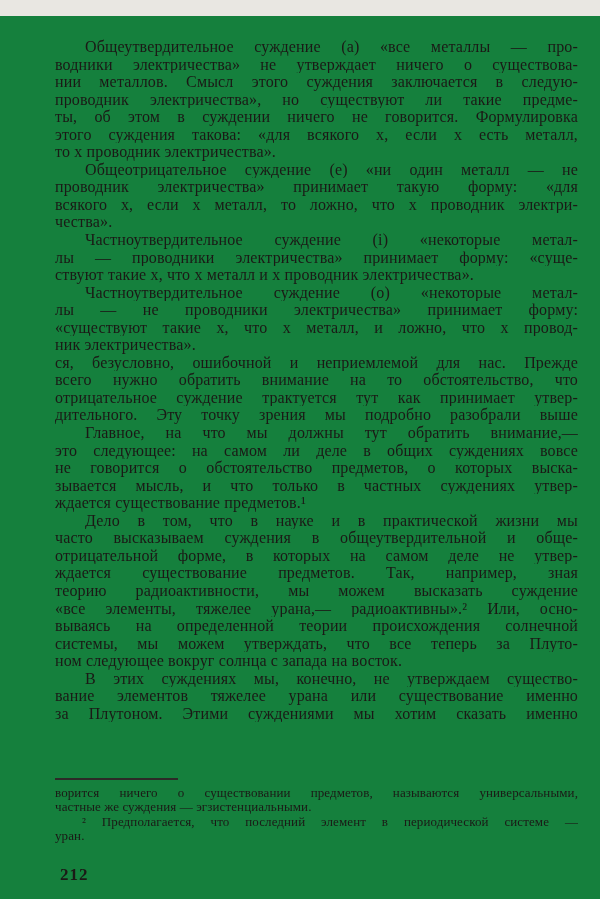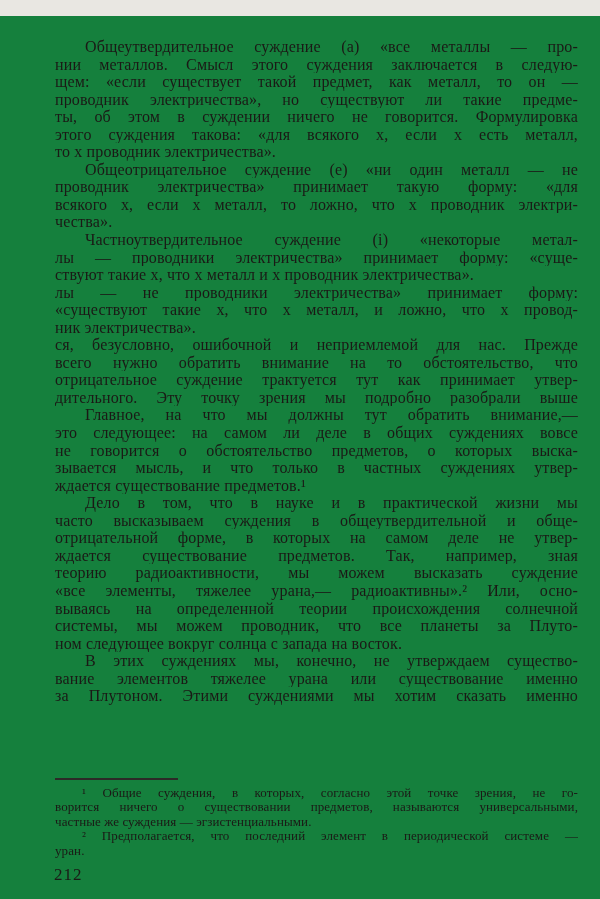--- a/index.html
+++ b/index.html
@@ -52,53 +52,54 @@
     left: 55px;
     top: 770px;
     width: 523px;
     font-size: 13px;
     line-height: 14.4px;
     letter-spacing: 0.1px;
   }
   .footnotes-block .line.indent { text-indent: 27px; }
   .page-number {
     position: absolute;
-    left: 54px;
+    left: 60px;
     top: 849px;
     font-size: 17px;
-    font-weight: normal;
+    font-weight: bold;
     letter-spacing: 1px;
   }
 </style>
 </head>
 <body>
 
 <div class="page">
   <div class="text-block" id="main-text">
       <div class="paragraph">
         <div class="line indent">Общеутвердительное суждение (а) «все металлы — про-</div>
+        <div class="line">водники электричества» не утверждает ничего о существова-</div>
         <div class="line">нии металлов. Смысл этого суждения заключается в следую-</div>
-        <div class="line">щем: «если существует такой предмет, как металл, то он —</div>
         <div class="line">проводник электричества», но существуют ли такие предме-</div>
         <div class="line">ты, об этом в суждении ничего не говорится. Формулировка</div>
         <div class="line">этого суждения такова: «для всякого х, если х есть металл,</div>
         <div class="line flush">то х проводник электричества».</div>
       </div>
       <div class="paragraph">
         <div class="line indent">Общеотрицательное суждение (е) «ни один металл — не</div>
         <div class="line">проводник электричества» принимает такую форму: «для</div>
         <div class="line">всякого х, если х металл, то ложно, что х проводник электри-</div>
         <div class="line flush">чества».</div>
       </div>
       <div class="paragraph">
         <div class="line indent">Частноутвердительное суждение (i) «некоторые метал-</div>
         <div class="line">лы — проводники электричества» принимает форму: «суще-</div>
         <div class="line flush">ствуют такие х, что х металл и х проводник электричества».</div>
       </div>
       <div class="paragraph">
+        <div class="line indent">Частноутвердительное суждение (о) «некоторые метал-</div>
         <div class="line">лы — не проводники электричества» принимает форму:</div>
         <div class="line">«существуют такие х, что х металл, и ложно, что х провод-</div>
         <div class="line flush">ник электричества».</div>
       </div>
       <div class="paragraph">
         <div class="line">ся, безусловно, ошибочной и неприемлемой для нас. Прежде</div>
         <div class="line">всего нужно обратить внимание на то обстоятельство, что</div>
         <div class="line">отрицательное суждение трактуется тут как принимает утвер-</div>
         <div class="line">дительного. Эту точку зрения мы подробно разобрали выше</div>
       </div>
@@ -110,33 +111,32 @@
         <div class="line flush">ждается существование предметов.¹</div>
       </div>
       <div class="paragraph">
         <div class="line indent">Дело в том, что в науке и в практической жизни мы</div>
         <div class="line">часто высказываем суждения в общеутвердительной и обще-</div>
         <div class="line">отрицательной форме, в которых на самом деле не утвер-</div>
         <div class="line">ждается существование предметов. Так, например, зная</div>
         <div class="line">теорию радиоактивности, мы можем высказать суждение</div>
         <div class="line">«все элементы, тяжелее урана,— радиоактивны».² Или, осно-</div>
         <div class="line">вываясь на определенной теории происхождения солнечной</div>
-        <div class="line">системы, мы можем проводник, что все планеты за Плуто-</div>
+        <div class="line">системы, мы можем утверждать, что все теперь за Плуто-</div>
         <div class="line flush">ном следующее вокруг солнца с запада на восток.</div>
       </div>
       <div class="paragraph">
         <div class="line indent">В этих суждениях мы, конечно, не утверждаем существо-</div>
         <div class="line">вание элементов тяжелее урана или существование именно</div>
         <div class="line">за Плутоном. Этими суждениями мы хотим сказать именно</div>
       </div>
     </div>
   <div class="footnote-rule"></div>
   <div class="footnotes-block" id="footnotes">
       <div class="paragraph">
-        <div class="line indent">¹ Общие суждения, в которых, согласно этой точке зрения, не го-</div>
         <div class="line">ворится ничего о существовании предметов, называются универсальными,</div>
         <div class="line flush">частные же суждения — эгзистенциальными.</div>
       </div>
       <div class="paragraph">
         <div class="line indent">² Предполагается, что последний элемент в периодической системе —</div>
         <div class="line flush">уран.</div>
       </div>
     </div>
   <div class="page-number">212</div>
 </div>

